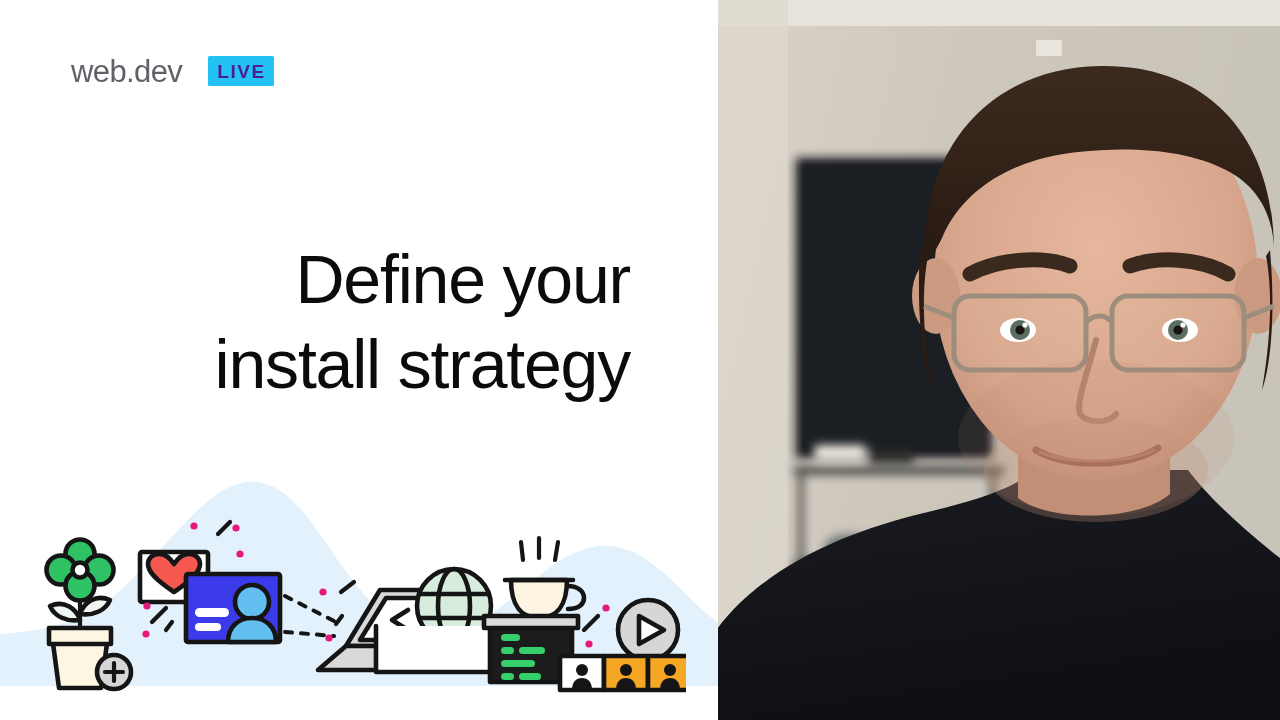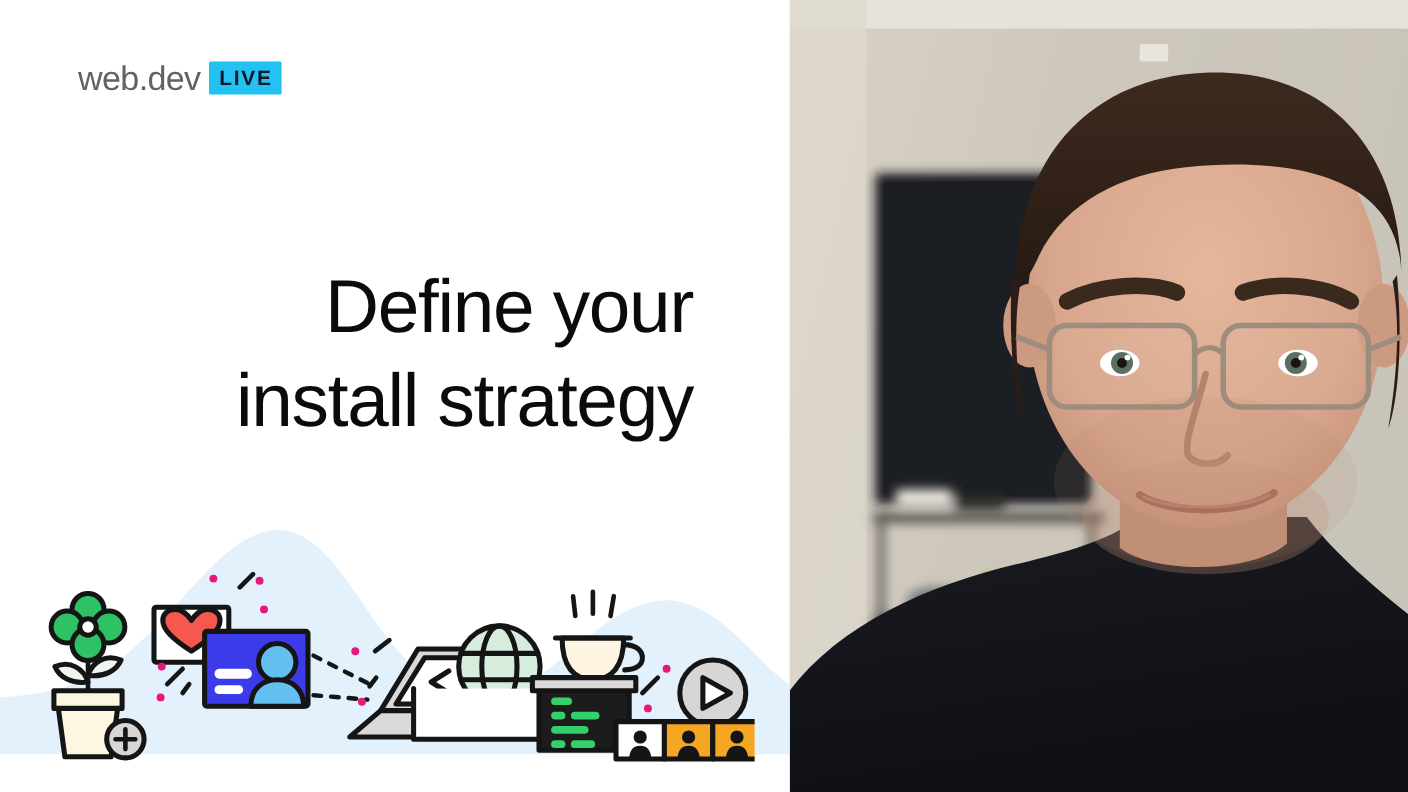--- a/index.html
+++ b/index.html
@@ -32,35 +32,35 @@
     overflow: hidden;
   }
 
   
   #brand {
     position: absolute;
     left: 71px;
     top: 52px;
     display: flex;
     align-items: center;
-    gap: 8px;
+    gap: 26px;
     height: 38px;
   }
   #brand-wordmark {
     font-family: "Liberation Sans", sans-serif;
     font-size: 31px;
     font-weight: 500;
     letter-spacing: -0.6px;
     color: #5f6368;
     line-height: 1;
     white-space: nowrap;
   }
   #brand-live {
     background: #23c2f2;
-    color: #0f172a;
+    color: #4c1d95;
     font-size: 19px;
     font-weight: 700;
     letter-spacing: 1.6px;
     line-height: 1;
     padding: 6px 8px 5px 9px;
     border-radius: 1.5px;
     white-space: nowrap;
   }
 
   

